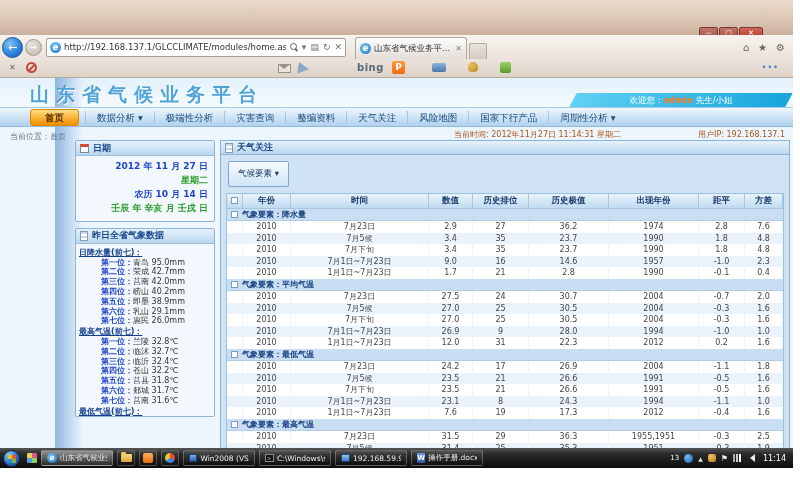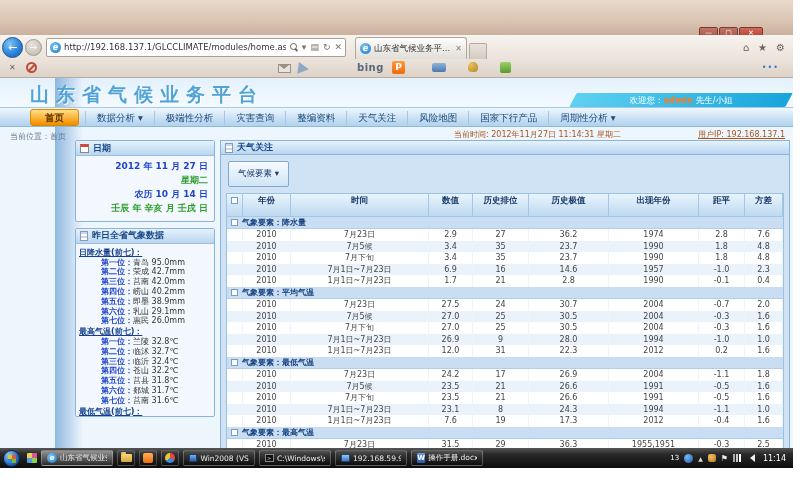--- a/index.html
+++ b/index.html
@@ -66,21 +66,21 @@
   .ribbon-user { color:#ff7b1a; font-weight:bold; }
   .nav-bar { position:absolute; top:29px; left:0; right:0; height:20px;
     background:linear-gradient(180deg,#eff7fe,#c2dcf2 70%,#b2d2ee); border-top:1px solid #a6c9e8; border-bottom:1px solid #8fb8da;
     display:flex; align-items:center; padding-left:30px; font-size:9.5px; }
   .nav-bar > div { padding:0 11px; color:#1a4a7a; border-left:1px solid #a8c6e2; line-height:13px; cursor:default; white-space:nowrap; }
   .nav-bar > div:nth-of-type(1) { background:linear-gradient(#ffe08a,#f9a51e 70%,#ef8e00); border:1px solid #d88a00;
     border-radius:3px; color:#5a3200; font-weight:bold; padding:1px 14px; margin-right:6px; }
   .status-row { position:absolute; top:50px; left:0; right:0; height:12px; font-size:8px; color:#666; }
   .loc { position:absolute; left:10px; top:3px; color:#667788; }
   .cur-time { position:absolute; right:172px; top:1px; color:#a8551e; }
-  .user-ip { position:absolute; right:8px; top:1px; color:#a8551e;text-decoration:underline; }
+  .user-ip { position:absolute; right:8px; top:1px; color:#a8551e; }
 
   
   .sidebar { position:absolute; top:62px; left:75px; width:140px; bottom:0; overflow:hidden; }
   .panel { border:1px solid #8ab4dc; background:#f2f8fd; margin-bottom:6px; border-radius:2px; }
   .panel-hd { height:15px; background:linear-gradient(180deg,#e6f2fc,#b9d6ef); border-bottom:1px solid #9cc0e2;
     display:flex; align-items:center; gap:4px; padding-left:4px; font-size:9px; font-weight:bold; color:#1a4a8a; }
   .ico-cal { width:9px; height:9px; background:#fff; border:1px solid #888; border-top:3px solid #d04a3a; flex:none; }
   .ico-doc { width:8px; height:10px; background:#fff; border:1px solid #8a9ab0; flex:none;
     box-shadow:inset 0 2px 0 #c8d8ea, inset 0 4px 0 #fff, inset 0 6px 0 #c8d8ea; }
   .date-body { padding:4px 6px 5px 4px; font-size:9px; text-align:right; line-height:1.55; }
@@ -98,21 +98,21 @@
   
   .main { position:absolute; top:62px; left:220px; right:3px; bottom:0; overflow:hidden; }
   .main-hd { height:15px; background:linear-gradient(180deg,#e6f2fc,#b9d6ef); border:1px solid #8ab4dc;
     display:flex; align-items:center; gap:4px; padding-left:4px; font-size:9px; font-weight:bold; color:#1a4a8a; }
   .main-body { border:1px solid #8ab4dc; border-top:none; background:#cfe3f5; padding:5px; height:354px; }
   .btn-element { display:inline-block; background:linear-gradient(#f7fbff,#cfe4f6); border:1px solid #7fa9d0;
     border-radius:2px; font-size:8.5px; padding:6px 9px; color:#1a3a6a; margin:1px 0 6px 2px; cursor:pointer; }
   .tbl { background:#fff; border:1px solid #9cc2e2; }
   .grid { display:grid; grid-template-columns:16px 48px 138px 44px 56px 80px 90px 46px 1fr; align-items:center; }
   .hrow { background:linear-gradient(180deg,#e9f4fd,#bcd8f0); }
-  .hc { font-size:8.5px; color:#1a3a6a; text-align:center; height:23px; line-height:13px;
+  .hc { font-size:8.5px; color:#1a3a6a; text-align:center; height:15px; line-height:13px;
     border-right:1px solid #a5c6e4; border-bottom:1px solid #a5c6e4; font-weight:bold; }
   .cbx { width:7px; height:7px; border:1px solid #7a9cc0; background:#fff; display:inline-block; vertical-align:middle; }
   .grow { display:flex; align-items:center; gap:4px; background:#c9def3; height:12px; padding-left:4px;
     border-bottom:1px solid #b2cde8; }
   .gtitle { font-size:8px; font-weight:bold; color:#16407f; }
   .trow { height:11.6px; }
   .rows > div:nth-of-type(even) { background:#eaf3fb; }
   .c { font-size:8px; color:#444; text-align:center; height:11.6px; line-height:11.6px; border-right:1px solid #edf4fa; overflow:hidden; }
 
   
@@ -405,21 +405,21 @@
                       <span class="c">23.7</span>
                       <span class="c">1990</span>
                       <span class="c">1.8</span>
                       <span class="c">4.8</span>
                     </div>
 
                     <div class="grid trow">
                       <span class="c"></span>
                       <span class="c">2010</span>
                       <span class="c">7月1日~7月23日</span>
-                      <span class="c">6.9</span>
+                      <span class="c">9.0</span>
                       <span class="c">16</span>
                       <span class="c">14.6</span>
                       <span class="c">1957</span>
                       <span class="c">-1.0</span>
                       <span class="c">2.3</span>
                     </div>
 
                     <div class="grid trow">
                       <span class="c"></span>
                       <span class="c">2010</span>

